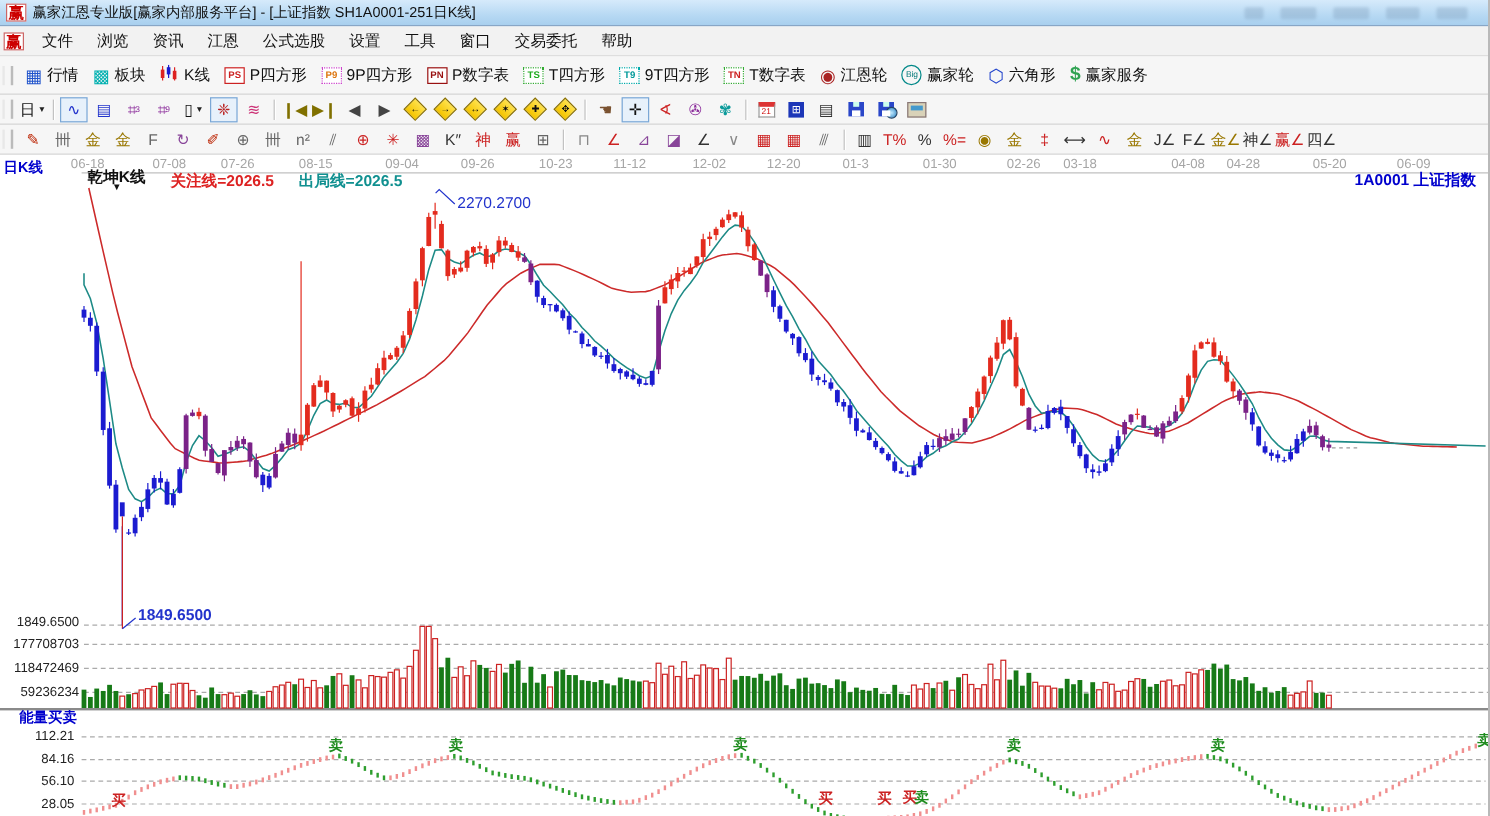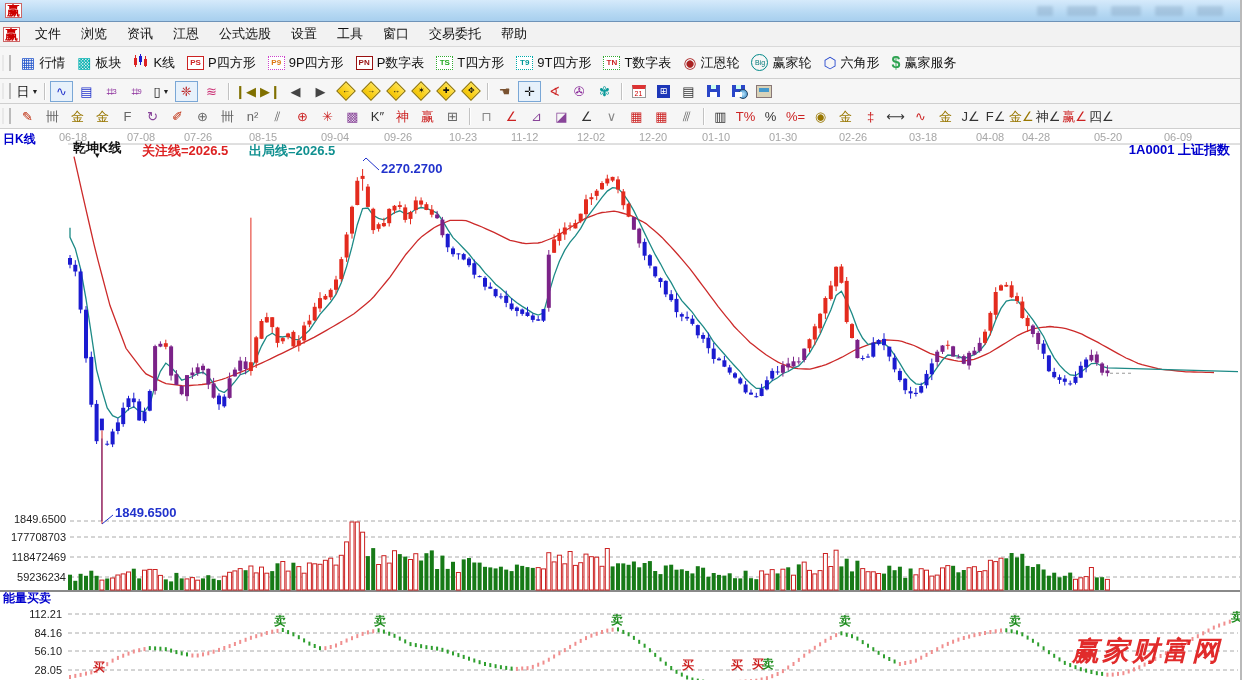--- a/index.html
+++ b/index.html
@@ -53,20 +53,21 @@
   .sig{position:absolute;font-size:12px;font-weight:bold}
   .watermark{position:absolute;left:1072px;top:504px;font-size:27px;font-weight:bold;
              color:#e02020;font-family:"Liberation Serif","DejaVu Serif",serif;
              font-style:italic;letter-spacing:3px;opacity:.95}
 </style>
 </head>
 <body>
 
 <div class="titlebar">
   <span class="app-logo">赢</span>
+  <span>赢家江恩专业版[赢家内部服务平台] - [上证指数  SH1A0001-251日K线]</span>
   <span class="tb-ghosts">
     <span class="ghost" style="width:16px"></span>
     <span class="ghost" style="width:30px"></span>
     <span class="ghost" style="width:30px"></span>
     <span class="ghost" style="width:28px"></span>
     <span class="ghost" style="width:26px"></span>
   </span>
 </div>
 
 <div class="menubar">
@@ -1230,64 +1231,63 @@
 
   <div class="lbl blue-lbl" style="left:3px;top:4px">日K线</div>
   <div class="lbl" style="left:73px;top:12px;font-weight:bold;font-size:13px;color:#111">
     <span>乾坤K线</span>
     <span style="display:block;text-align:center;font-size:8px;margin-top:-3px">▼</span>
   </div>
   <div class="lbl" style="left:142px;top:15px;font-size:13px;color:#dd2222;font-weight:bold">关注线=2026.5</div>
   <div class="lbl" style="left:249px;top:15px;font-size:13px;color:#109090;font-weight:bold">出局线=2026.5</div>
   <div class="lbl blue-lbl" style="right:12px;top:14px;font-size:13px">1A0001  上证指数</div>
 
-  <div class="lbl" style="left:381px;top:33px;font-size:13px;font-weight:bold;color:#2233cc">2270.2700</div>
+  <div class="lbl" style="left:381px;top:33px;font-size:13px;font-weight:normal;color:#2233cc">2270.2700</div>
   <div class="lbl" style="left:115px;top:377px;font-size:13px;font-weight:bold;color:#2233cc">1849.6500</div>
   <div class="lbl axis-lbl" style="left:8px;top:384px;width:58px">1849.6500</div>
 
   <div id="date-row">
       <div class="lbl date-lbl" style="left: 59px; top: 2px;">06-18</div>
       <div class="lbl date-lbl" style="left: 127px; top: 2px;">07-08</div>
       <div class="lbl date-lbl" style="left: 184px; top: 2px;">07-26</div>
       <div class="lbl date-lbl" style="left: 249px; top: 2px;">08-15</div>
       <div class="lbl date-lbl" style="left: 321px; top: 2px;">09-04</div>
       <div class="lbl date-lbl" style="left: 384px; top: 2px;">09-26</div>
       <div class="lbl date-lbl" style="left: 449px; top: 2px; text-align: center;">10-23</div>
       <div class="lbl date-lbl" style="left: 511px; top: 2px;">11-12</div>
       <div class="lbl date-lbl" style="left: 577px; top: 2px;">12-02</div>
       <div class="lbl date-lbl" style="left: 639px; top: 2px;">12-20</div>
-      <div class="lbl date-lbl" style="left: 702px; top: 2px;">01-10</div>
+      <div class="lbl date-lbl" style="left: 702px; top: 2px;">01-3</div>
       <div class="lbl date-lbl" style="left: 769px; top: 2px;">01-30</div>
       <div class="lbl date-lbl" style="left: 839px; top: 2px;">02-26</div>
-      <div class="lbl date-lbl" style="left: 909px; top: 2px;">03-18</div>
+      <div class="lbl date-lbl" style="left: 886px; top: 2px;">03-18</div>
       <div class="lbl date-lbl" style="left: 976px; top: 2px; text-align: center;">04-08</div>
       <div class="lbl date-lbl" style="left: 1022px; top: 2px;">04-28</div>
       <div class="lbl date-lbl" style="left: 1094px; top: 2px;">05-20</div>
       <div class="lbl date-lbl" style="left: 1164px; top: 2px;">06-09</div>
     </div>
   <div id="vol-axis">
       <div class="lbl axis-lbl" style="left: 2px; width: 64px; top: 402px;">177708703</div>
       <div class="lbl axis-lbl" style="left: 2px; width: 64px; top: 422px;">118472469</div>
       <div class="lbl axis-lbl" style="left: 2px; width: 64px; top: 442px;">59236234</div>
     </div>
   <div id="osc-axis">
       <div class="lbl axis-lbl" style="left: 2px; width: 60px; top: 479px;">112.21</div>
       <div class="lbl axis-lbl" style="left: 2px; width: 60px; top: 498px;">84.16</div>
       <div class="lbl axis-lbl" style="left: 2px; width: 60px; top: 516px;">56.10</div>
       <div class="lbl axis-lbl" style="left: 2px; width: 60px; top: 535px;">28.05</div>
     </div>
 
-  <div class="lbl blue-lbl" style="left:3px;top:463px">能量买卖</div>
+  <div class="lbl blue-lbl" style="left:16px;top:463px">能量买卖</div>
   <div id="signals">
       <div class="sig" style="left: 93px; top: 530px; color: rgb(204, 34, 34);">买</div>
       <div class="sig" style="left: 274px; top: 484px; color: rgb(30, 140, 30);">卖</div>
       <div class="sig" style="left: 374px; top: 484px; color: rgb(30, 140, 30);">卖</div>
       <div class="sig" style="left: 611px; top: 483px; color: rgb(30, 140, 30);">卖</div>
       <div class="sig" style="left: 682px; top: 528px; color: rgb(204, 34, 34);">买</div>
       <div class="sig" style="left: 731px; top: 528px; color: rgb(204, 34, 34);">买</div>
       <div class="sig" style="left: 752px; top: 527px; color: rgb(204, 34, 34);">买</div>
       <div class="sig" style="left: 762px; top: 527px; color: rgb(30, 140, 30);">卖</div>
       <div class="sig" style="left: 839px; top: 484px; color: rgb(30, 140, 30);">卖</div>
       <div class="sig" style="left: 1009px; top: 484px; color: rgb(30, 140, 30);">卖</div>
       <div class="sig" style="left: 1231px; top: 480px; color: rgb(30, 140, 30);">卖</div>
     </div>
-  <div class="watermark">赢家财富网</div>
 </div>
 
 </body></html>

